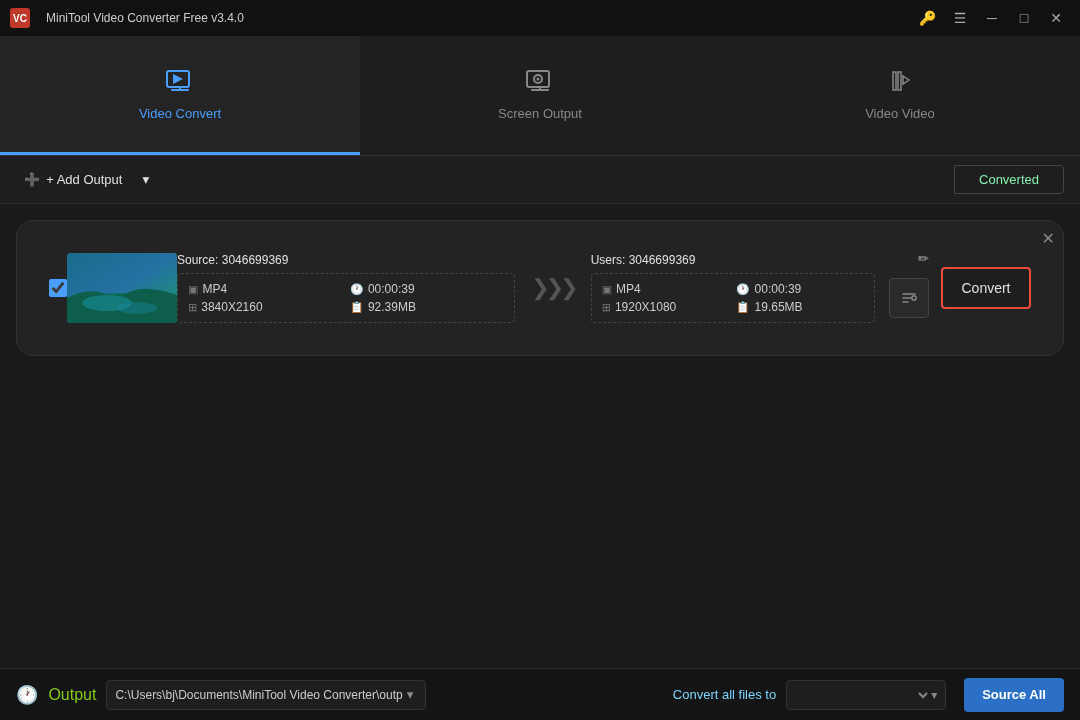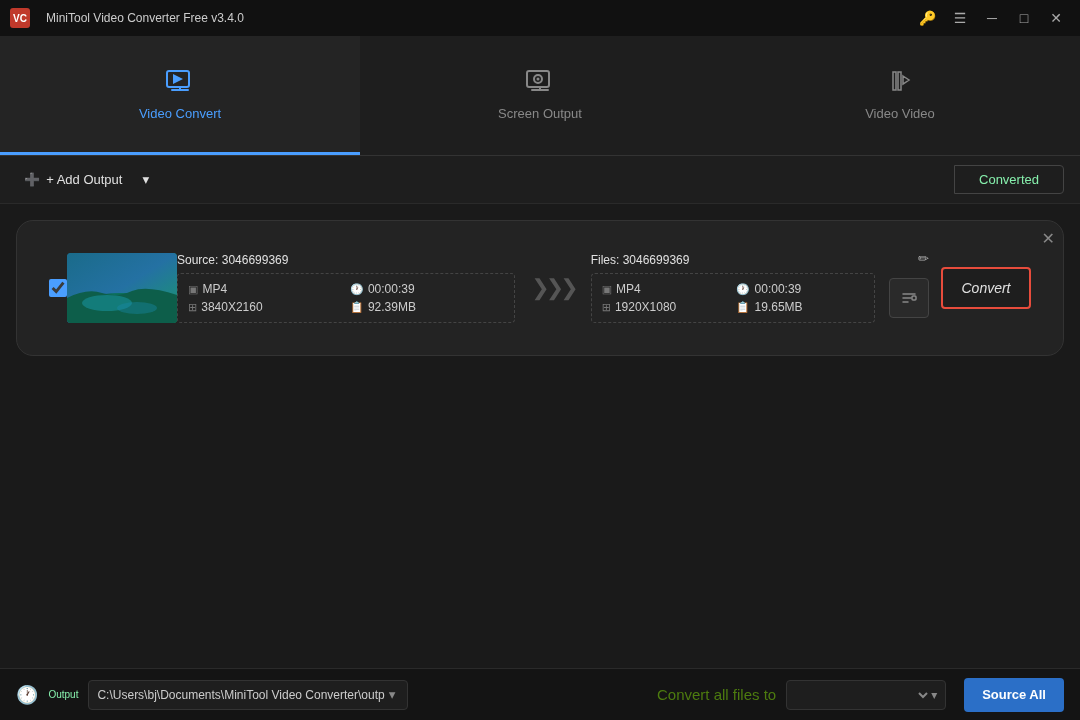--- a/index.html
+++ b/index.html
@@ -254,21 +254,20 @@
       width: 90px;
       height: 42px;
       background: #1e1e1e;
       border: 2px solid #e74c3c;
       border-radius: 4px;
       color: #e0e0e0;
       font-size: 14px;
       font-weight: 500;
       cursor: pointer;
       margin-left: 12px;
-      font-style: italic;
     }
 
     
     .card-close {
       position: absolute;
       top: 8px;
       right: 8px;
       background: transparent;
       border: none;
       color: #888;
@@ -284,22 +283,22 @@
       display: flex;
       align-items: center;
       padding: 0 16px;
       gap: 10px;
     }
     #output-icon {
       font-size: 18px;
       color: #888;
     }
     #output-label {
-      font-size: 10px;
-      color: #86efac;
+      font-size: 16px;
+      color: #84cc16;
     }
     #output-path-wrapper {
       display: flex;
       align-items: center;
       background: #1e1e1e;
       border: 1px solid #333;
       border-radius: 4px;
       padding: 0 8px;
       height: 30px;
       min-width: 320px;
@@ -313,22 +312,22 @@
       outline: none;
     }
     #output-dropdown-btn {
       background: transparent;
       border: none;
       color: #888;
       cursor: pointer;
       padding: 2px 4px;
     }
     #convert-all-label {
-      font-size: 15px;
-      color: #4d7c0f;
+      font-size: 13px;
+      color: #7dd3fc;
       margin-left: auto;
     }
     #convert-all-select-wrapper {
       display: flex;
       align-items: center;
       background: #1e1e1e;
       border: 1px solid #333;
       border-radius: 4px;
       padding: 0 8px;
       height: 30px;
@@ -490,21 +489,21 @@
             <span class="info-icon">📋</span>
             <span>92.39MB</span>
           </div>
         </div>
       </div>
 
       <div class="arrows">❯❯❯</div>
 
       <div class="target-block">
         <div class="info-label">
-          <span>Files:</span> <span>3046699369</span>
+          <span>Users:</span> <span>3046699369</span>
           <button class="target-edit-btn" title="Edit target" style="margin-left:4px;font-size:13px;color:#aaa;">✏</button>
         </div>
         <div style="display:flex;align-items:center;gap:6px;">
           <div class="info-box" style="flex:1;">
             <div class="info-row">
               <span class="info-icon">▣</span>
               <span>MP4</span>
             </div>
             <div class="info-row">
               <span class="info-icon">🕐</span>

